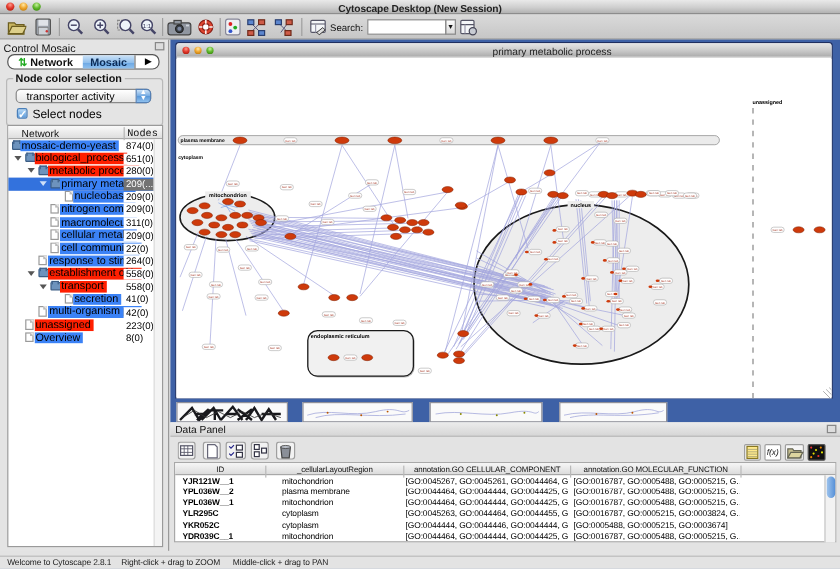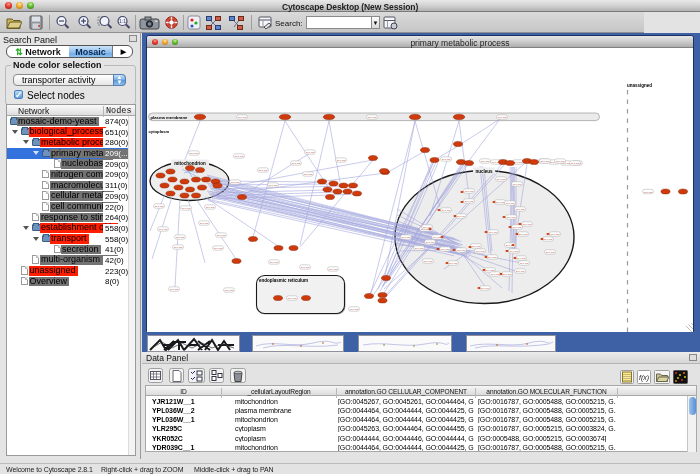--- a/index.html
+++ b/index.html
@@ -12,21 +12,21 @@
   background:linear-gradient(#e9e9e9,#cfcfcf 55%,#b2b2b2);
   border-bottom:1px solid #7a7a7a; }
 #titlebar .title { position:absolute; left:0; right:0; top:1.5px; text-align:center;
   font-size:8.5px; color:#222; font-weight:bold; letter-spacing:-0.1px; }
 .light { position:absolute; top:2px; width:7px; height:7px; border-radius:50%; }
 #l1 { left:5px;  background:radial-gradient(circle at 50% 30%, #ff9a8a 0%, #e33a2e 45%, #9e1102 100%); }
 #l2 { left:16px; background:radial-gradient(circle at 50% 30%, #ffe9a8 0%, #f0a72e 45%, #b06d02 100%); }
 #l3 { left:27px; background:radial-gradient(circle at 50% 30%, #c9f0a0 0%, #62ba2e 45%, #2d7a02 100%); }
 
 
-#toolbar { position:absolute; left:0; top:12px; width:644px; height:21px;
+#toolbar { position:absolute; left:0; top:12px; width:700px; height:21px;
   background:linear-gradient(#dadada,#c6c6c6); border-bottom:1px solid #8f8f8f; }
 .tsep { position:absolute; top:3px; height:15px; width:1px; background:#9f9f9f; }
 .ticon { position:absolute; top:3px; }
 #searchlbl { position:absolute; left:275px; top:6.5px; font-size:8px; color:#111; }
 #searchbox { position:absolute; left:306px; top:4px; width:66px; height:13px; background:#fff;
   border:1px solid #8a8a8a; }
 #searcharrow { position:absolute; left:371px; top:4px; width:9px; height:13px; background:linear-gradient(#fdfdfd,#d8d8d8);
   border:1px solid #8a8a8a; font-size:6px; text-align:center; line-height:13px; color:#111; }
 
 
@@ -57,21 +57,21 @@
 #treebox { position:absolute; left:6px; top:71px; width:130px; height:352px; background:#fff;
   border:1px solid #9a9a9a; }
 #treehdr { position:absolute; left:0; top:0; width:128px; height:11px;
   background:linear-gradient(#fafafa,#dedede); border-bottom:1px solid #a8a8a8; font-size:8.5px; color:#111; }
 #treehdr .c1 { position:absolute; left:11px; top:1px; }
 #treehdr .c2 { position:absolute; left:96px; top:1px; border-left:1px solid #b5b5b5; padding-left:2px; height:11px;font-family:Liberation Mono, monospace; }
 #tree { position:absolute; left:0; top:11px; width:128px; }
 .trow { position:relative; height:10.7px; font-size:9px; white-space:nowrap; overflow:hidden; }
 .trow.sel { background:#3372dd; }
 .tlabel { position:absolute; top:0.5px; padding:0 2px 0 1px; line-height:9.5px; color:#000; overflow:hidden; }
-.g { background:#737373; }
+.g { background:#3b82f6; }
 .r { background:#ff1f00; }
 .tnum { position:absolute; left:95.5px; right:0; top:1px; color:#000; line-height:9.5px; background:#fff; padding-left:2.5px; font-size:8px; }
 .sel .tnum { color:#fff; background:#737373; }
 .arr { position:absolute; top:3px; width:0; height:0; border-left:3.5px solid transparent;
   border-right:3.5px solid transparent; border-top:4.5px solid #555; }
 .sel .arr { border-top-color:#cfe0f8; }
 .fold { position:absolute; top:1.5px; width:9px; height:7px; background:#6d93bd; border:1px solid #3c5e85;
   border-radius:1px; }
 .fold:before { content:""; position:absolute; left:0px; top:-2px; width:4px; height:2px; background:#6d93bd;
   border:1px solid #3c5e85; border-bottom:none; }
@@ -218,21 +218,21 @@
   <div id="searcharrow">▼</div>
   <svg class="ticon" style="left:383px" width="15" height="15" viewBox="0 0 15 15">
     <rect x="1" y="2" width="11" height="11" rx="1" fill="#f4f6f8" stroke="#556"></rect>
     <line x1="1" y1="5.5" x2="12" y2="5.5" stroke="#556"></line>
     <line x1="4.5" y1="5.5" x2="4.5" y2="13" stroke="#99a"></line>
     <circle cx="11" cy="11" r="3" fill="#c8ccd4" stroke="#445"></circle>
   </svg>
 </div>
 
 <div id="cpanel">
-  <div class="hdr">Search Panel</div>
+  <div class="hdr">Control Mosaic</div>
   <div id="cpfloat"></div>
   <div id="tabbar">
     <div id="tabnet"><span style="color:#2a2;">⇅</span> Network</div>
     <div id="tabmosaic">Mosaic</div>
     <div id="tabarrow">▶</div>
   </div>
   <div id="grpbox"></div>
   <div id="grplbl">Node color selection</div>
   <div id="combo">transporter activity<div id="combobtn">▲<br>▼</div></div>
   <div id="chk">✓</div>

